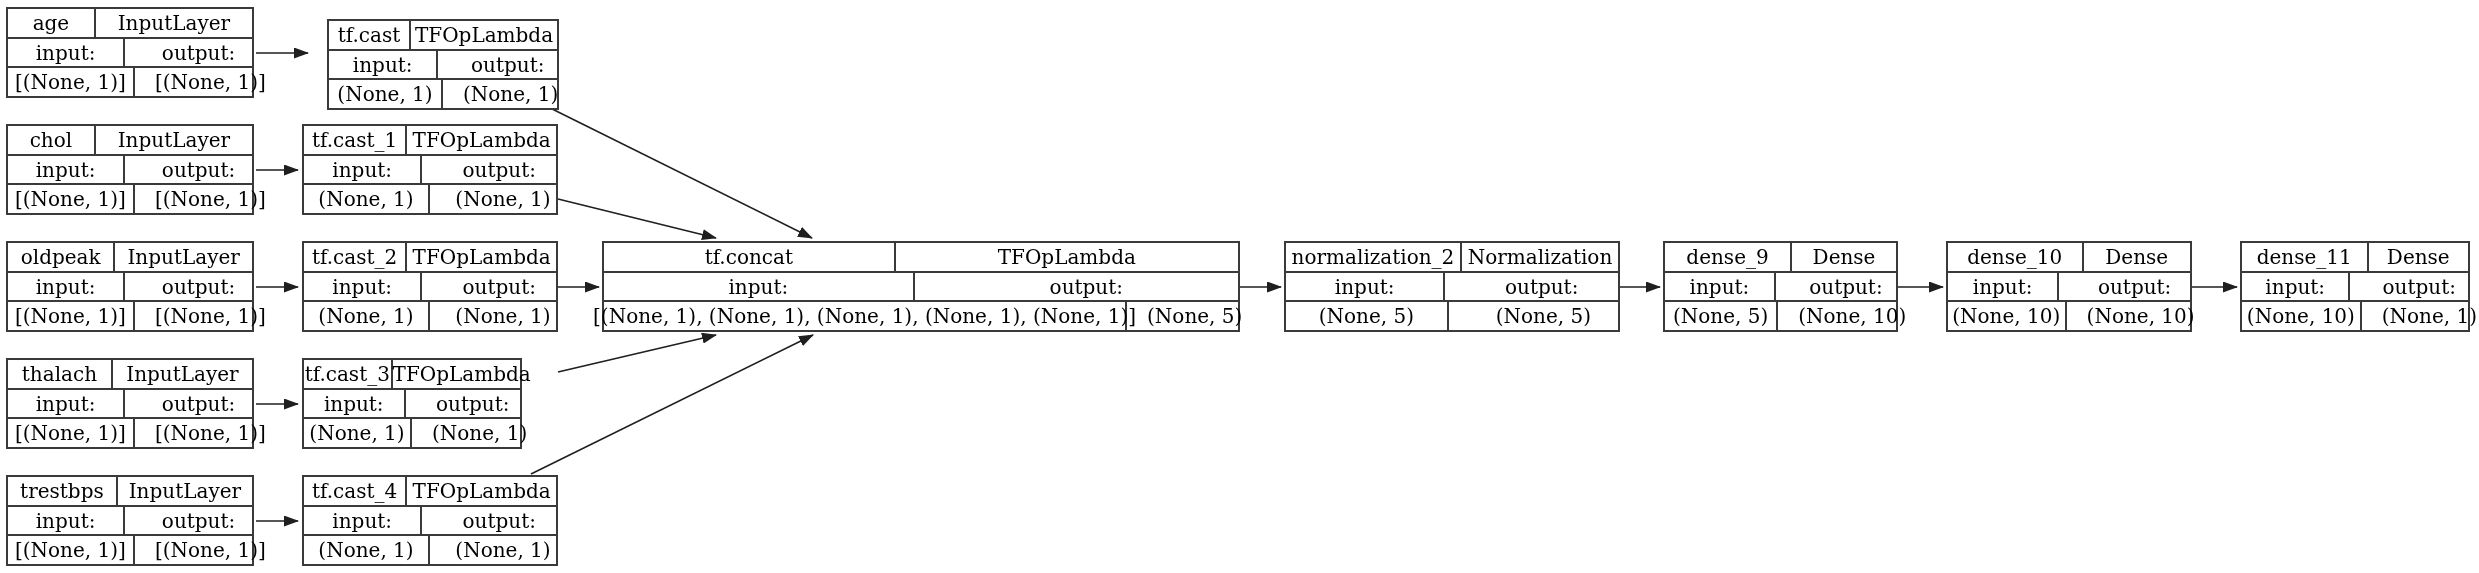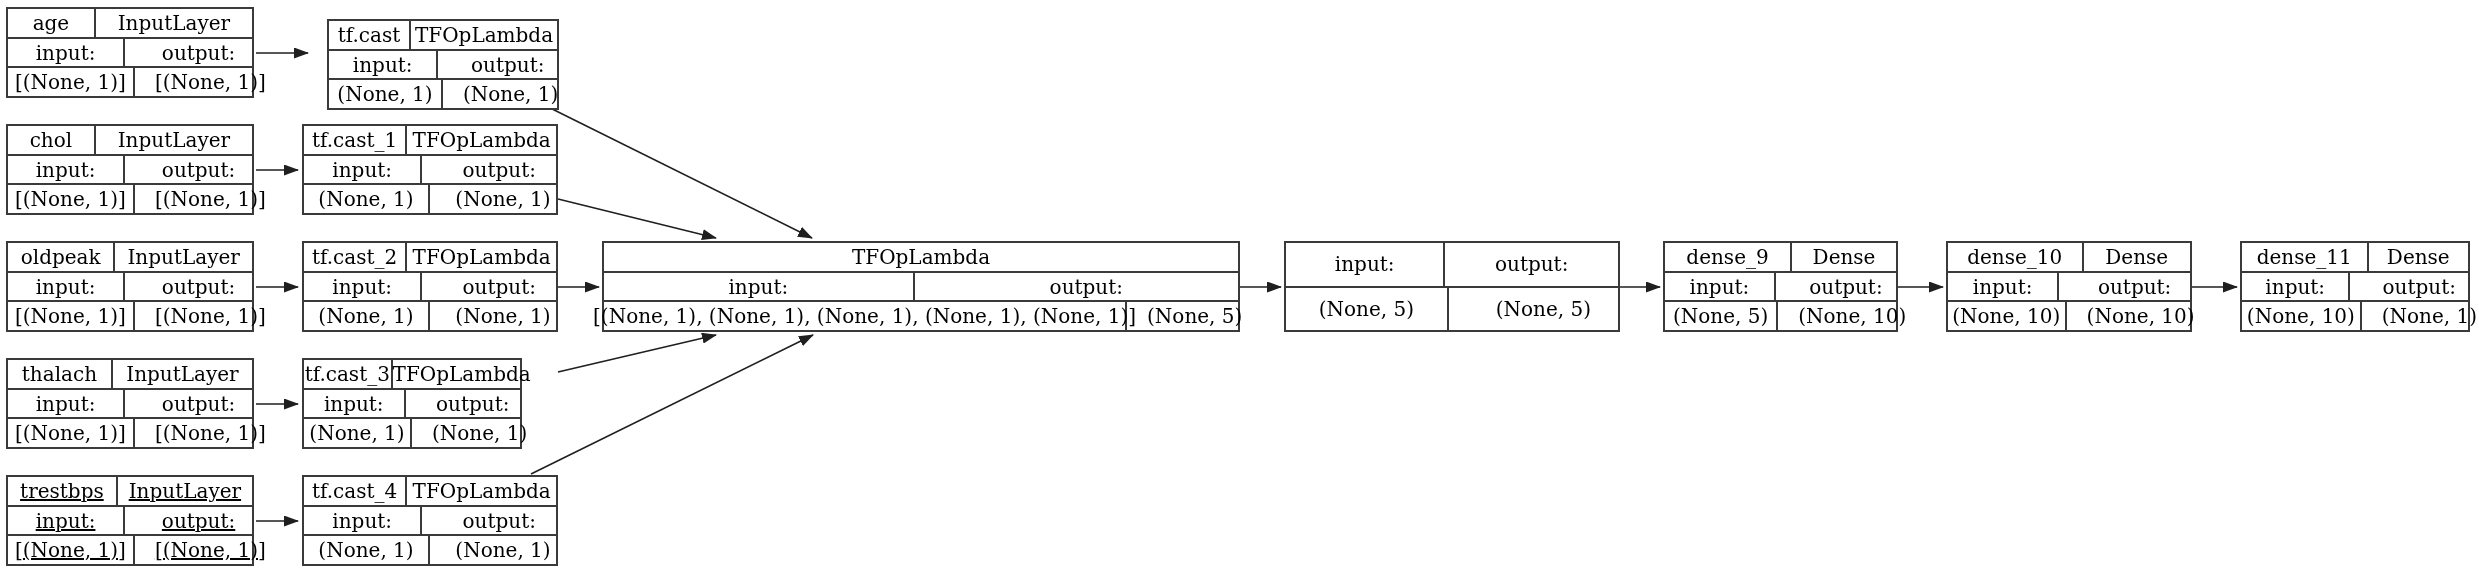--- a/index.html
+++ b/index.html
@@ -139,33 +139,38 @@
           <div class="cell c-left" style="width: 47%;">input:</div>
           <div class="cell c-right">output:</div>
         </div>
         <div class="nrow">
           <div class="cell c-left" style="width: 50%;">(None, 1)</div>
           <div class="cell c-right">(None, 1)</div>
         </div>
       </div>
       <div class="node" style="left: 602px; top: 241px; width: 638px; height: 91px;">
         <div class="nrow">
+          <div class="cell c-left" style="width: 46%;">tf.concat</div>
           <div class="cell c-right">TFOpLambda</div>
         </div>
         <div class="nrow">
           <div class="cell c-left" style="width: 49%;">input:</div>
           <div class="cell c-right">output:</div>
         </div>
         <div class="nrow">
           <div class="cell c-left" style="width: 82.5%;">[(None, 1), (None, 1), (None, 1), (None, 1), (None, 1)]</div>
           <div class="cell c-right">(None, 5)</div>
         </div>
       </div>
       <div class="node" style="left: 1284px; top: 241px; width: 336px; height: 91px;">
         <div class="nrow">
+          <div class="cell c-left" style="width: 53%;">normalization_2</div>
+          <div class="cell c-right">Normalization</div>
+        </div>
+        <div class="nrow">
           <div class="cell c-left" style="width: 48%;">input:</div>
           <div class="cell c-right">output:</div>
         </div>
         <div class="nrow">
           <div class="cell c-left" style="width: 49%;">(None, 5)</div>
           <div class="cell c-right">(None, 5)</div>
         </div>
       </div>
       <div class="node" style="left: 1663px; top: 241px; width: 235px; height: 91px;">
         <div class="nrow">
@@ -230,21 +235,21 @@
         </div>
         <div class="nrow">
           <div class="cell c-left" style="width: 47%;">input:</div>
           <div class="cell c-right">output:</div>
         </div>
         <div class="nrow">
           <div class="cell c-left" style="width: 50%;">(None, 1)</div>
           <div class="cell c-right">(None, 1)</div>
         </div>
       </div>
-      <div class="node" style="left: 6px; top: 475px; width: 248px; height: 91px; text-decoration: underline;">
+      <div class="node" style="left: 6px; top: 475px; width: 248px; height: 91px;">
         <div class="nrow">
           <div class="cell c-left" style="width: 45%;">trestbps</div>
           <div class="cell c-right">InputLayer</div>
         </div>
         <div class="nrow">
           <div class="cell c-left" style="width: 48%;">input:</div>
           <div class="cell c-right">output:</div>
         </div>
         <div class="nrow">
           <div class="cell c-left" style="width: 52%;">[(None, 1)]</div>

